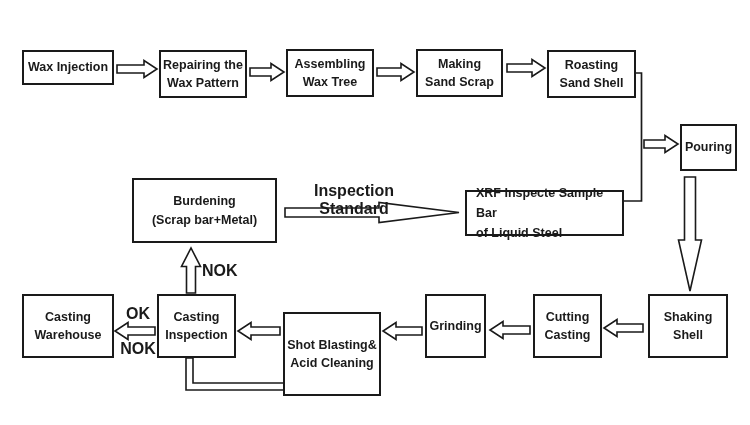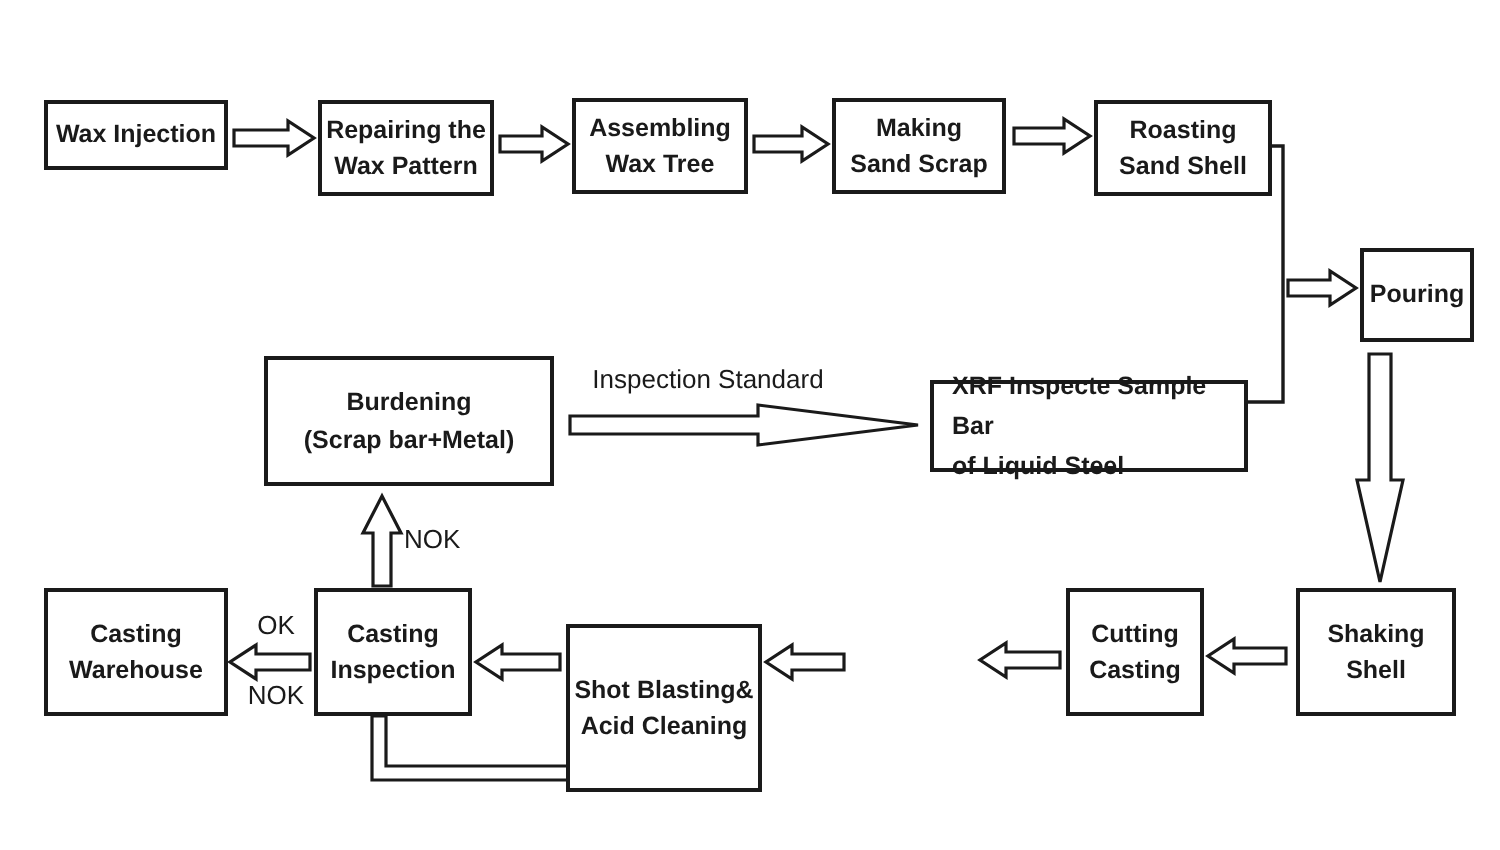--- a/index.html
+++ b/index.html
@@ -18,21 +18,21 @@
   .wire{fill:none;stroke:currentColor;stroke-width:1.7;}
   .node{
     position:absolute;box-sizing:border-box;border:2px solid var(--line-color);
     background:var(--box-fill);display:flex;align-items:center;justify-content:center;
     text-align:center;font-weight:bold;font-size:12.5px;line-height:1.45;
     color:var(--text-color);
   }
   .node .lbl{white-space:pre-line;}
   .node.left{justify-content:flex-start;text-align:left;padding-left:9px;line-height:1.6;}
   .edge-label{
-    position:absolute;font-weight:normal;font-size:13px;color:var(--text-color);
+    position:absolute;font-weight:bold;font-size:16px;color:var(--text-color);
     text-align:center;
   }
   
   .n-wax{left:22px;top:50px;width:92px;height:35px;}
   .n-repair{left:159px;top:50px;width:88px;height:48px;}
   .n-assemble{left:286px;top:49px;width:88px;height:48px;}
   .n-making{left:416px;top:49px;width:87px;height:48px;}
   .n-roast{left:547px;top:50px;width:89px;height:48px;}
   .n-pour{left:680px;top:124px;width:57px;height:47px;}
   .n-burden{left:132px;top:178px;width:145px;height:65px;}
@@ -113,20 +113,23 @@
 Warehouse</span>
   </div>
   <div class="node n-inspect">
     <span class="lbl">Casting
 Inspection</span>
   </div>
   <div class="node n-shot">
     <span class="lbl">Shot Blasting&amp;
 Acid Cleaning</span>
   </div>
+  <div class="node n-grind">
+    <span class="lbl">Grinding</span>
+  </div>
   <div class="node n-cut">
     <span class="lbl">Cutting
 Casting</span>
   </div>
   <div class="node n-shake">
     <span class="lbl">Shaking
 Shell</span>
   </div>
 
   <div class="edge-label l-std">Inspection Standard</div>

